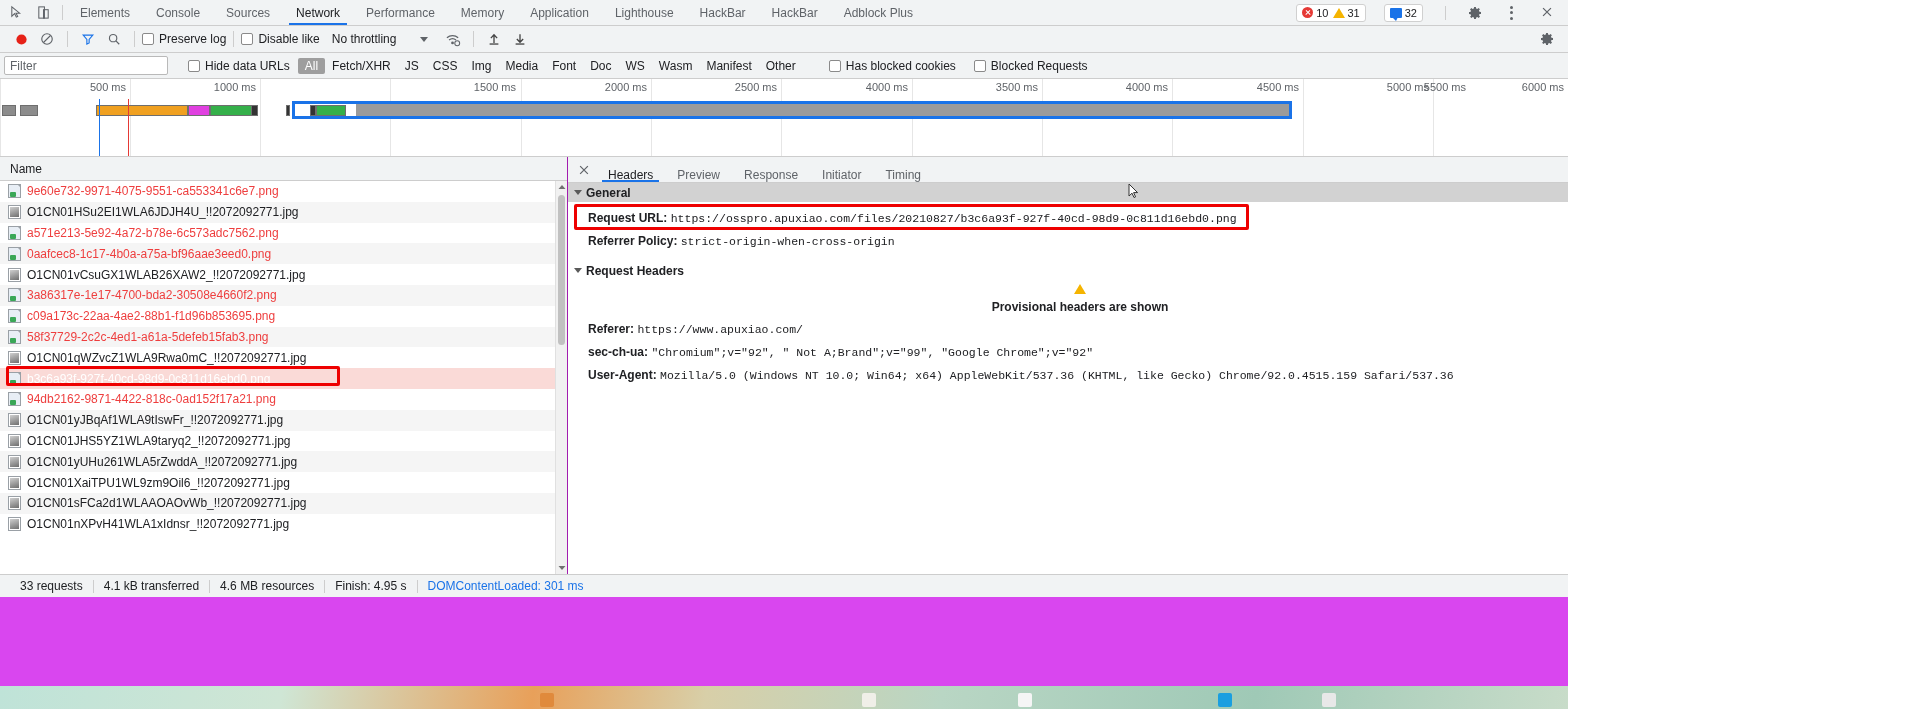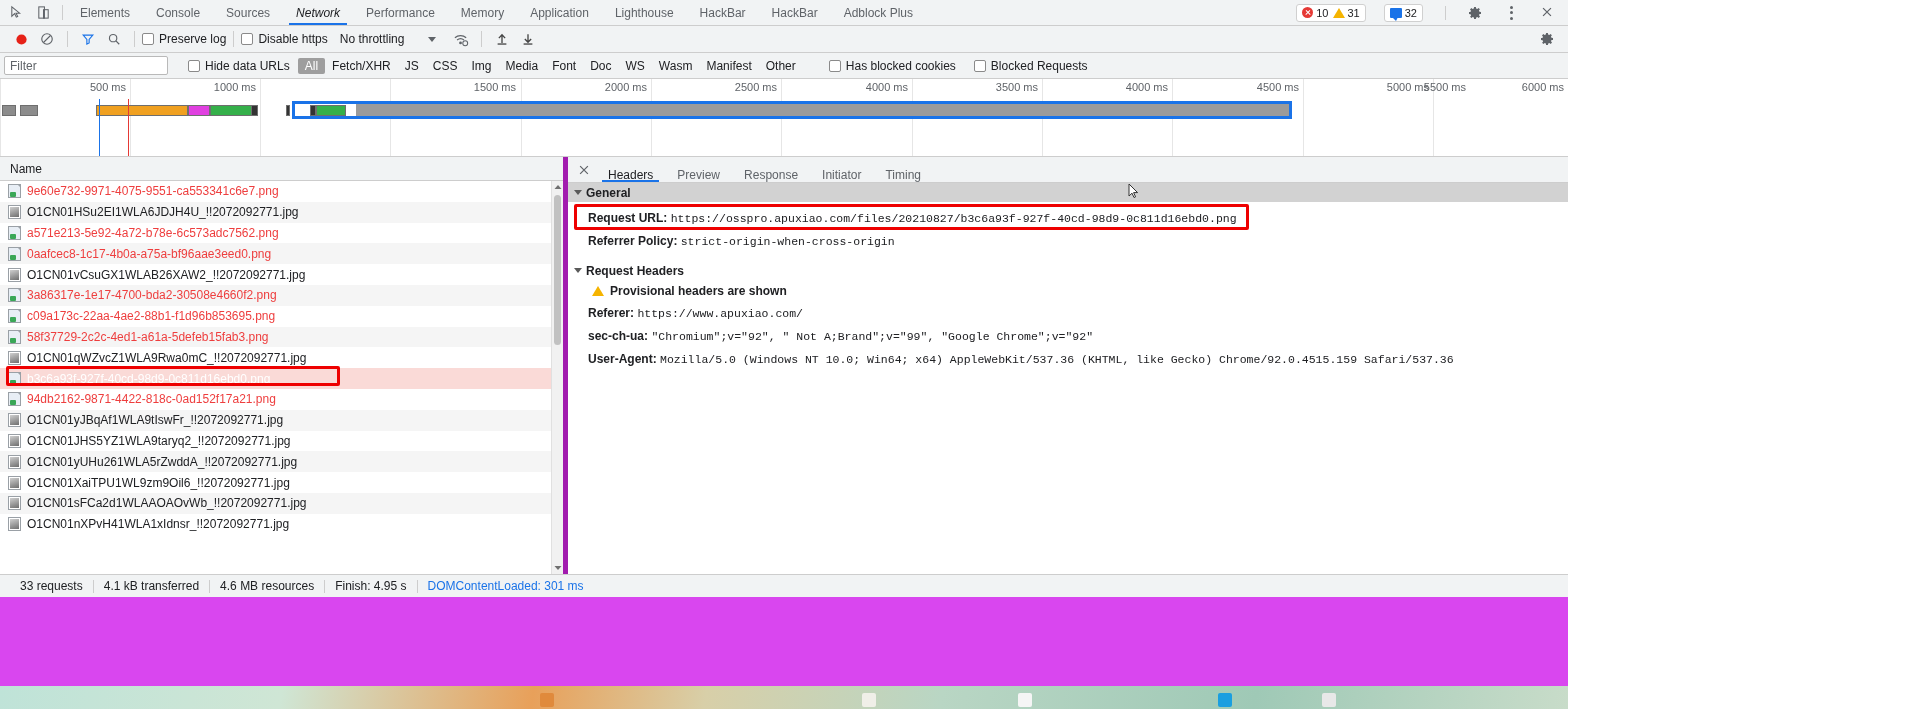--- a/index.html
+++ b/index.html
@@ -37,21 +37,21 @@
   .tabs { display: flex; align-items: stretch; }
   .tab {
     padding: 0 13px;
     display: flex; align-items: center;
     color: #5f6368;
     font-size: 12px;
     cursor: pointer;
     position: relative;
     white-space: nowrap;
   }
-  .tab.active { color: #202124; font-style: italic; }
+  .tab.active { color: #202124; }
   .tab.active::after {
     content:""; position:absolute; left:6px; right:6px; bottom:0; height:2px; background:#1a73e8;
   }
   .tb-right {
     margin-left: auto;
     display: flex; align-items: center;
     padding-right: 8px;
     gap: 12px;
   }
   .badge-group {
@@ -134,21 +134,21 @@
   .ovl-label {
     position:absolute; top:2px; font-size:11px; color:#5f6368; transform:translateX(-100%); padding-right:4px;
     white-space:nowrap;
   }
   .ovl-band { position:absolute; left:0; right:0; top:22px; height:22px; }
   .bar { position:absolute; height:11px; top:4px; border:1px solid #6e6e6e; box-sizing:border-box;}
   .vline { position:absolute; top:0; bottom:0; width:1px; }
 
   
   .main { display:flex; height: 417px; }
-  .leftpane { width:568px; border-right:5px solid #a21caf; display:flex;flex-direction:column; background:#fff; position:relative;}
+  .leftpane { width:568px; border-right:1px solid #a21caf; display:flex;flex-direction:column; background:#fff; position:relative;}
   .lp-header {
     height:24px; background:#f1f3f4; border-bottom:1px solid #cdcdcd;
     display:flex;align-items:center; padding-left:10px;
     font-size:12px; color:#202124;
   }
   .lp-list { flex:1; overflow:hidden; position:relative; }
   .row {
     height:20.8px; display:flex; align-items:center; gap:6px;
     padding-left:8px; font-size:12px; white-space:nowrap;
     cursor:pointer;
@@ -186,21 +186,21 @@
   .sect-head {
     background:#d2d2d2; height:19px; display:flex;align-items:center;gap:4px;
     padding-left:6px; font-size:12px; font-weight:bold; color:#202124; cursor:pointer;
   }
   .sect-head.plain { background:#ffffff; }
   .tri { width:0;height:0;border-left:4px solid transparent;border-right:4px solid transparent;border-top:5px solid #5a5a5a;}
   .kvrow { padding: 3px 0 3px 20px; font-size:12px; line-height:16px; display:block; }
   .k { font-weight:bold; color:#202124; }
   .v { font-family:"Liberation Mono", monospace; font-size:11.5px; color:#202124;text-align:center; }
   .hilite-url { position:absolute; border:3px solid #ee0000; border-radius:2px; pointer-events:none;}
-  .warnrow { padding: 4px 0 4px 24px; display:flex; align-items:center; gap:6px; font-size:12px; font-weight:bold;}
+  .warnrow { padding: 4px 0 4px 24px; display:flex; align-items:center; gap:6px; font-size:12px; font-weight:bold;flex-direction:column;}
   .wtri { width:0;height:0;border-left:6px solid transparent;border-right:6px solid transparent;border-bottom:10px solid #f5b400; position:relative;}
   .cursor-arrow { position:absolute; width:12px;height:18px; }
 
   
   .statusbar {
     height:23px; border-top:1px solid #cdcdcd; background:#f1f3f4;
     display:flex; align-items:center; padding-left:10px; gap:0;
     font-size:12px; color:#202124;
   }
   .st-item { padding:0 10px; white-space:nowrap;}
@@ -334,21 +334,21 @@
         </svg>
     </span>
     <span class="vsep"></span>
     <label class="chk-wrap">
       <span class="chk"></span>
       <span>Preserve log</span>
     </label>
     <span class="vsep"></span>
     <label class="chk-wrap">
       <span class="chk"></span>
-      <span>Disable https</span>
+      <span>Disable like</span>
     </label>
     <span class="throttle">
       <span>No throttling</span>
       <span style="display:inline-block;width:16px"></span>
       <span class="caret"></span>
     </span>
     <span class="nt-btn" style="margin-left:12px">
       <svg width="16" height="15" viewBox="0 0 17 16">
           <path d="M2 6.2 a9 9 0 0 1 12 0" fill="none" stroke="#5f6368" stroke-width="1.3"></path>
           <path d="M4.3 8.6 a5.8 5.8 0 0 1 7.4 0" fill="none" stroke="#5f6368" stroke-width="1.3"></path>

